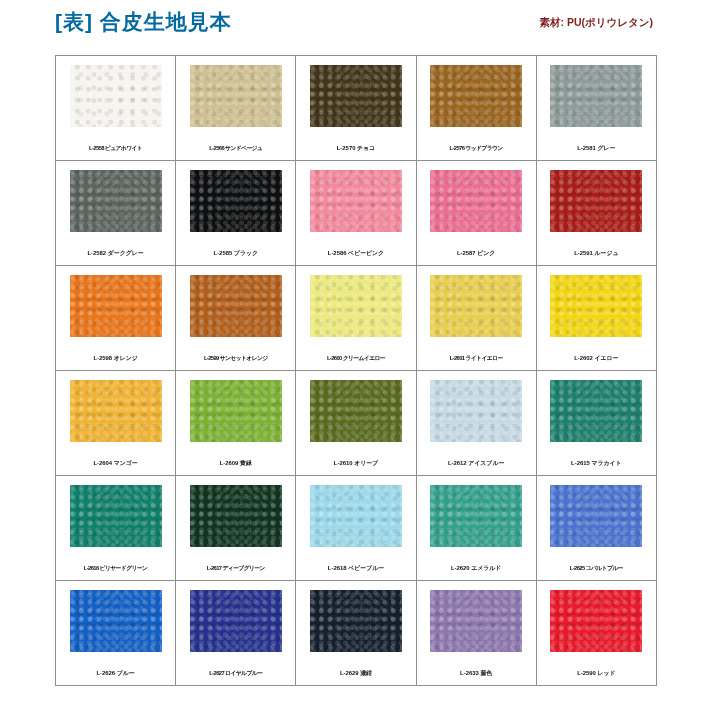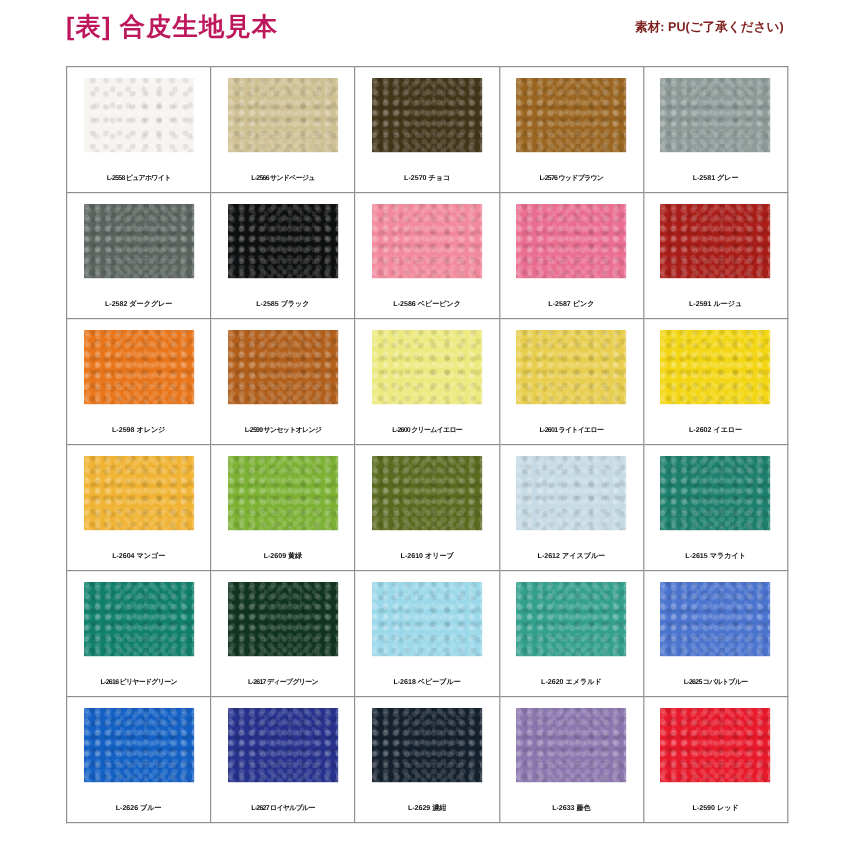--- a/index.html
+++ b/index.html
@@ -30,21 +30,21 @@
     width: 705px;
     height: 40px;
   }
   .doc-title {
     position: absolute;
     left: 55px;
     top: 2px;
     font-size: 21px;
     font-weight: bold;
     letter-spacing: 1px;
-    color: #be185d;
+    color: #0369a1;
     white-space: nowrap;
   }
   .material-note {
     position: absolute;
     right: 52px;
     top: 10px;
     font-size: 10.5px;
     font-weight: bold;
     color: #7d1f1c;
     letter-spacing: 0px;
@@ -120,21 +120,21 @@
     white-space: nowrap;
   }
 </style>
 </head>
 <body>
 
 <div id="page">
 
   <div class="header">
     <div class="doc-title">[表] 合皮生地見本</div>
-    <div class="material-note">素材: PU(ご了承ください)</div>
+    <div class="material-note">素材: PU(ポリウレタン)</div>
   </div>
 
   <table class="swatch-table">
     <tbody>
         <tr>
           <td>
             <div class="cell-inner">
               <div class="chip" style="background-color: rgb(246, 244, 239);"></div>
               <div class="chip-label squeeze" style="font-size: 5.8px;">L-2558 ピュアホワイト</div>
             </div>

